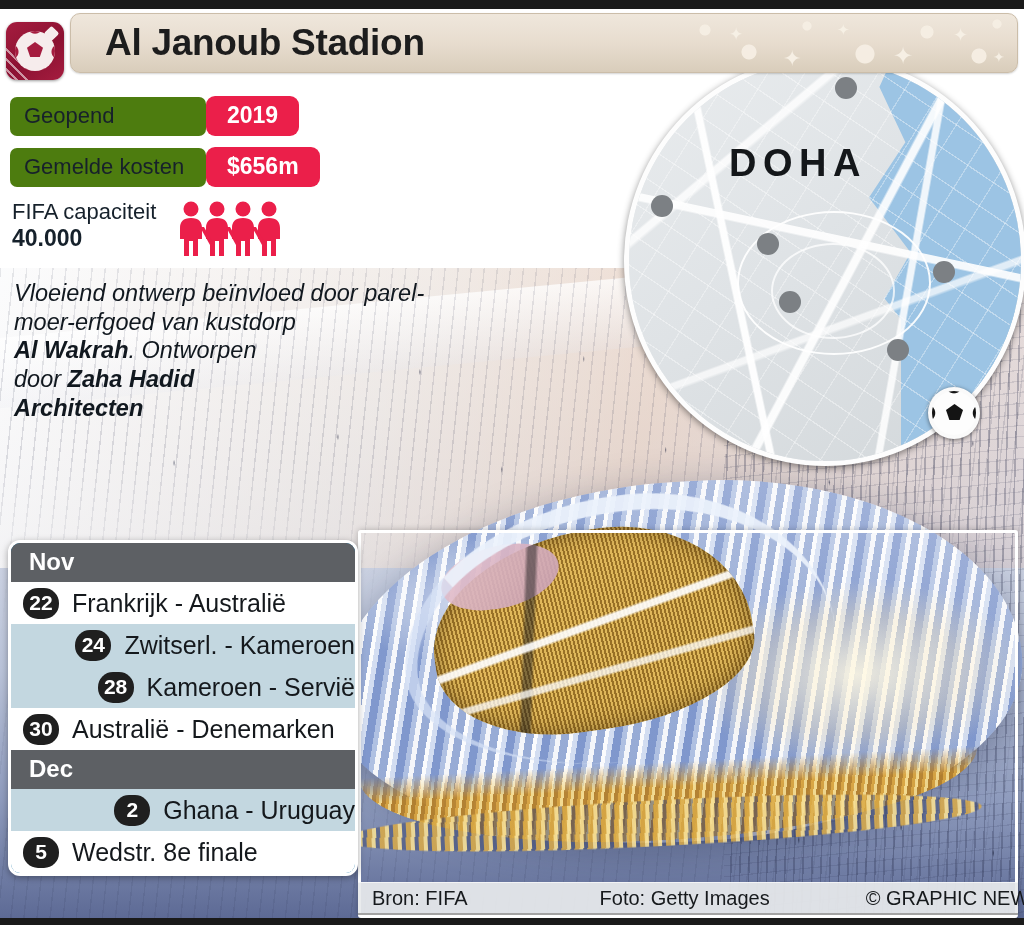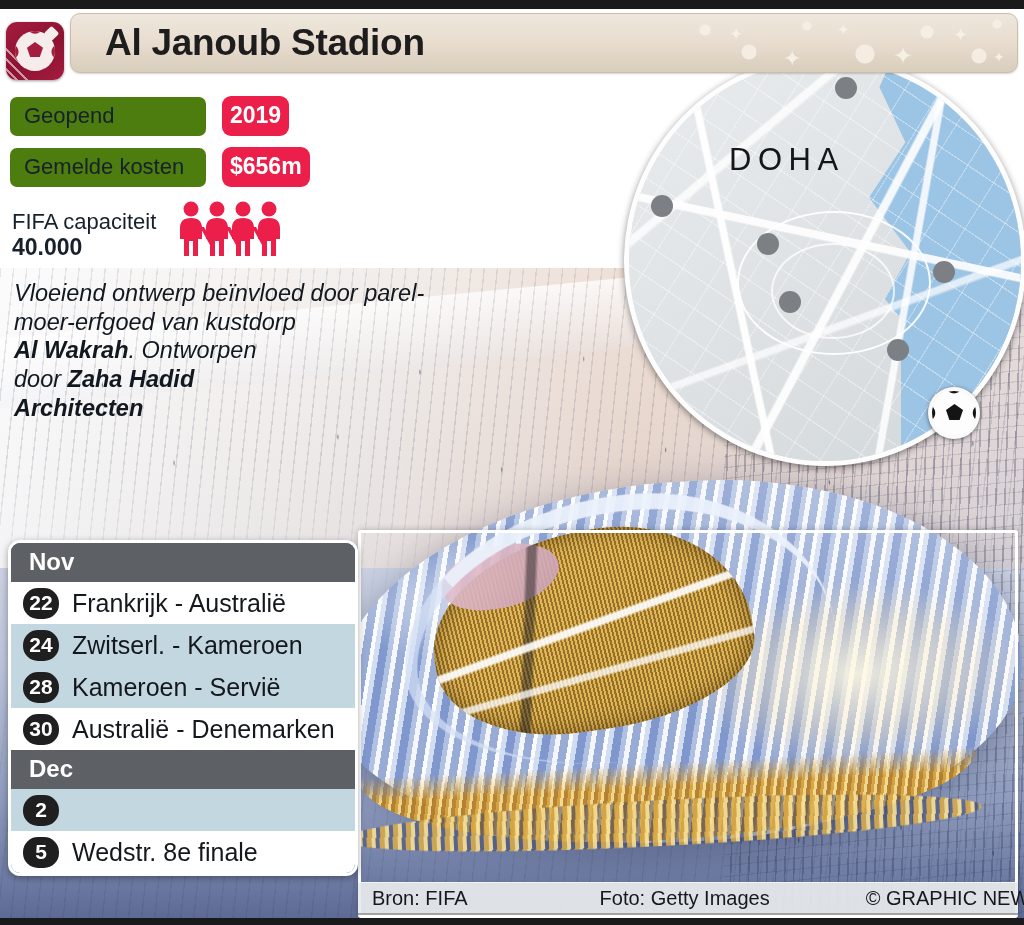--- a/index.html
+++ b/index.html
@@ -209,23 +209,23 @@
 
   
   .left-info{position:absolute;left:0;top:96px;width:620px;z-index:20;}
   .pill-row{display:flex;align-items:center;margin:0 0 11px 10px;}
   .pill-label{
     background:#4d7c0f;color:#17212b;border-radius:7px;
     font-size:22px;padding:6px 14px 7px;min-width:196px;box-sizing:border-box;
   }
   .pill-value{
     background:#eb1f4a;color:#fff;font-weight:bold;border-radius:9px;
-    font-size:23px;padding:6px 8px 7px;margin-left:16px;
-  }
-  .cap-block{display:flex;align-items:flex-end;margin:12px 0 0 12px;}
+    font-size:23px;padding:6px 21px 7px;
+  }
+  .cap-block{display:flex;align-items:flex-start;margin:12px 0 0 12px;}
   .cap-text{font-size:22px;color:#16212b;line-height:1.16;}
   .cap-text b{font-weight:bold;font-size:23px;}
   .people{margin-left:22px;margin-top:2px;}
   .desc{
     margin:18px 0 0 14px;font-size:23.5px;line-height:1.22;font-style:italic;
     color:#11181f;max-width:480px;
   }
   .desc b{font-weight:bold;}
 
   
@@ -265,21 +265,21 @@
   .map-ring{
     position:absolute;left:108px;top:150px;width:190px;height:140px;
     border:2.5px solid rgba(255,255,255,.92);border-radius:50%;
   }
   .map-ring2{
     position:absolute;left:142px;top:182px;width:120px;height:92px;
     border:2px solid rgba(255,255,255,.75);border-radius:50%;
   }
   .map-dot{position:absolute;width:22px;height:22px;border-radius:50%;background:#7c8084;}
   .map-label{
-    position:absolute;left:100px;top:81px;font-size:31px;font-weight:normal;
+    position:absolute;left:100px;top:81px;font-size:38px;font-weight:bold;
     color:#14171a;letter-spacing:6.5px;
   }
   .ball-marker{
     position:absolute;left:304px;top:331px;width:52px;height:52px;border-radius:50%;
     background:#fafafa;box-shadow:0 1px 4px rgba(0,0,0,.5);z-index:27;overflow:hidden;
   }
   .ball-marker .bi{
     position:absolute;left:4px;top:4px;width:44px;height:44px;border-radius:50%;
     background:#fdfdfd;
   }
@@ -301,21 +301,21 @@
   .schedule{
     position:absolute;left:8px;top:540px;width:344px;z-index:22;
     background:#0369a1;border-radius:12px;border:3px solid #fff;
     box-shadow:0 2px 7px rgba(0,0,0,.35);overflow:hidden;
   }
   .sched-month{
     background:#5d6064;color:#fff;font-weight:bold;font-size:24px;
     padding:5px 0 6px 18px;
   }
   .sched-row{display:flex;align-items:center;height:42px;padding-left:12px;}
-  .sched-row.alt{background:#c3d7e0;}
+  .sched-row.alt{background:#c3d7e0;justify-content:flex-end;}
   .sched-row.plain{background:#fff;}
   .day{
     width:36px;height:31px;border-radius:15px;background:#1f1f1f;color:#fff;
     font-weight:bold;font-size:21px;display:flex;align-items:center;justify-content:center;
     flex:none;
   }
   .match{margin-left:13px;font-size:25px;color:#14181c;white-space:nowrap;}
 
   
   .photo-panel{
@@ -475,20 +475,21 @@
     </div>
     <div class="sched-row plain">
       <div class="day">30</div>
       <div class="match">Australië - Denemarken</div>
     </div>
 
     <div class="sched-month">Dec</div>
 
     <div class="sched-row alt">
       <div class="day">2</div>
+      <div class="match">Ghana - Uruguay</div>
     </div>
     <div class="sched-row plain">
       <div class="day">5</div>
       <div class="match">Wedstr. 8e finale</div>
     </div>
   </div>
 
   <div class="credits">
     <span class="cr-src">Bron: FIFA</span>
     <span class="cr-photo">Foto: Getty Images</span>

